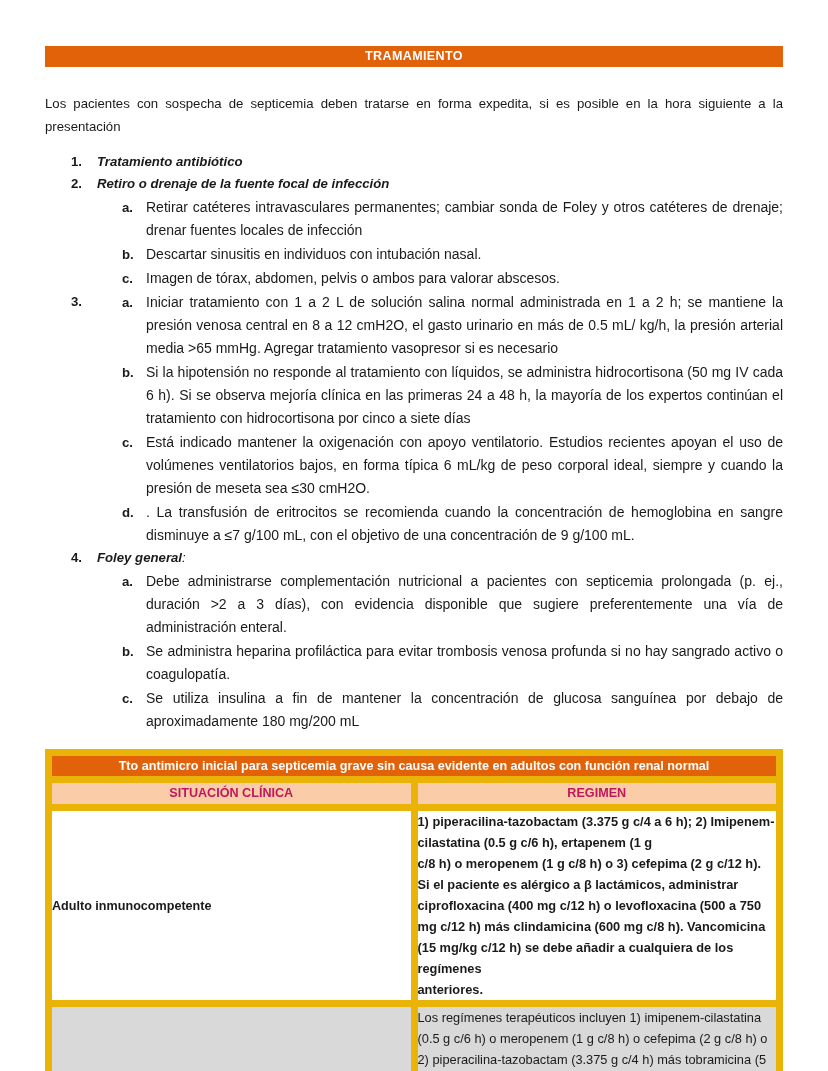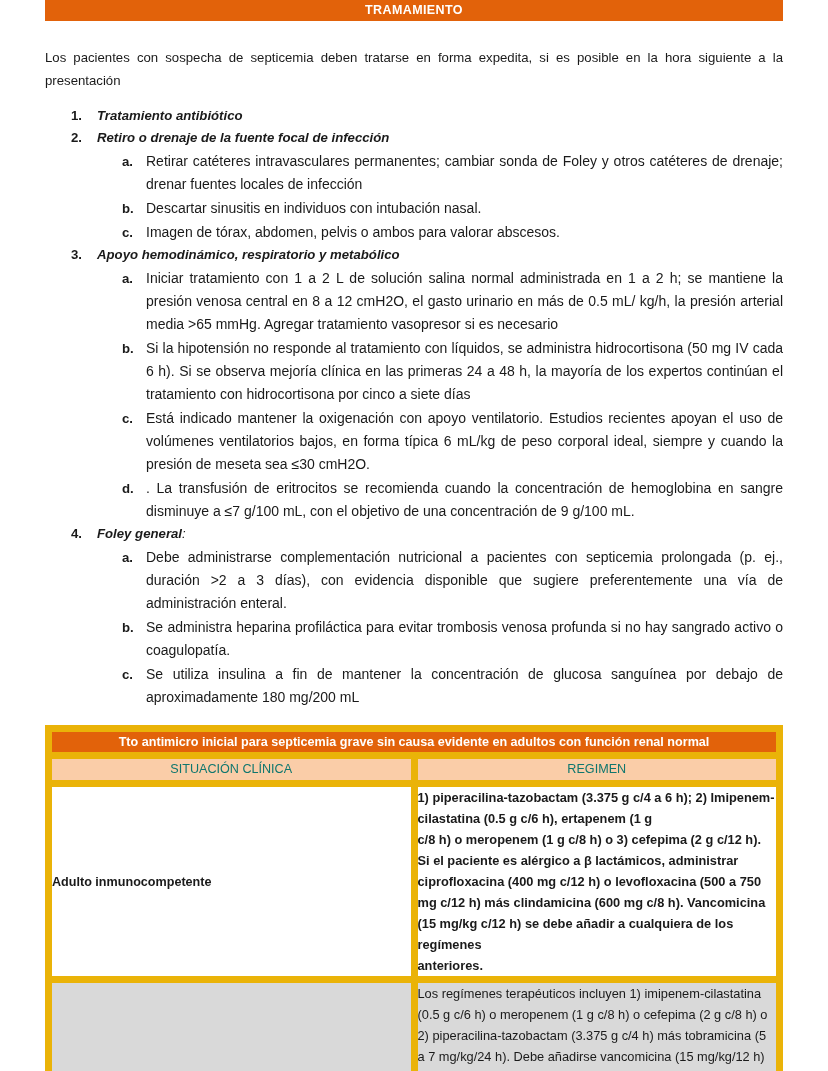--- a/index.html
+++ b/index.html
@@ -18,20 +18,21 @@
   .page {
     position: relative;
     width: 828px;
     height: 1071px;
     box-sizing: border-box;
     padding: 0 45px;
   }
 
   
   .banner {
+    margin-top: 46px;
     height: 21px;
     background: #e2620a;
     color: #ffffff;
     font-size: 12.5px;
     font-weight: bold;
     letter-spacing: 0.4px;
     display: flex;
     align-items: center;
     justify-content: center;
     line-height: 1;
@@ -124,23 +125,23 @@
     color: #ffffff;
     font-size: 12.6px;
     font-weight: bold;
     text-align: center;
     height: 20px;
     line-height: 20px;
     border: 1px solid #6e6e6e;
   }
   .t-sub {
     background: #facda8;
-    color: #0f766e;
+    color: #be185d;
     font-size: 12.6px;
-    font-weight: normal;
+    font-weight: bold;
     text-align: center;
     height: 21px;
     line-height: 21px;
   }
   .t-cell-label {
     font-size: 12.6px;
     font-weight: bold;
     padding: 6px 0 6px 8px;
     line-height: 18px;
     vertical-align: middle;
@@ -188,21 +189,20 @@
         </li>
         <li>
           <span class="ltr">c.</span>
           <span class="ltrtext">Imagen de tórax, abdomen, pelvis o ambos para valorar abscesos.</span>
         </li>
       </ul>
     </li>
 
     <li>
       <span class="num">3.</span>
-      <span class="numtext"><span>Apoyo hemodinámico, respiratorio y metabólico</span><span class="plain"></span></span>
       <ul class="letterlist">
         <li>
           <span class="ltr">a.</span>
           <span class="ltrtext">Iniciar tratamiento con 1 a 2 L de solución salina normal administrada en 1 a 2 h; se mantiene la presión venosa central en 8 a 12 cmH2O, el gasto urinario en más de 0.5 mL/ kg/h, la presión arterial media &gt;65 mmHg. Agregar tratamiento vasopresor si es necesario</span>
         </li>
         <li>
           <span class="ltr">b.</span>
           <span class="ltrtext">Si la hipotensión no responde al tratamiento con líquidos, se administra hidrocortisona (50 mg IV cada 6 h). Si se observa mejoría clínica en las primeras 24 a 48 h, la mayoría de los expertos continúan el tratamiento con hidrocortisona por cinco a siete días</span>
         </li>
         <li>

